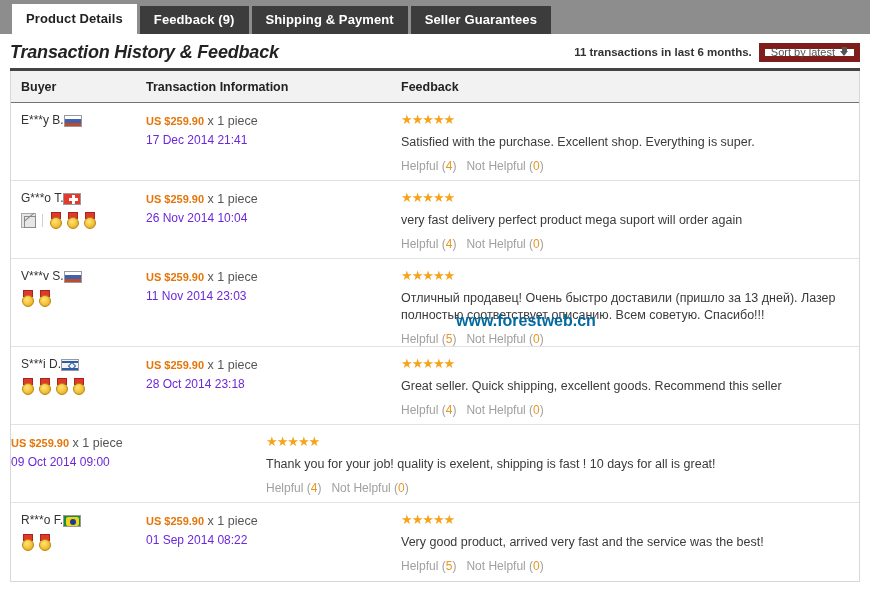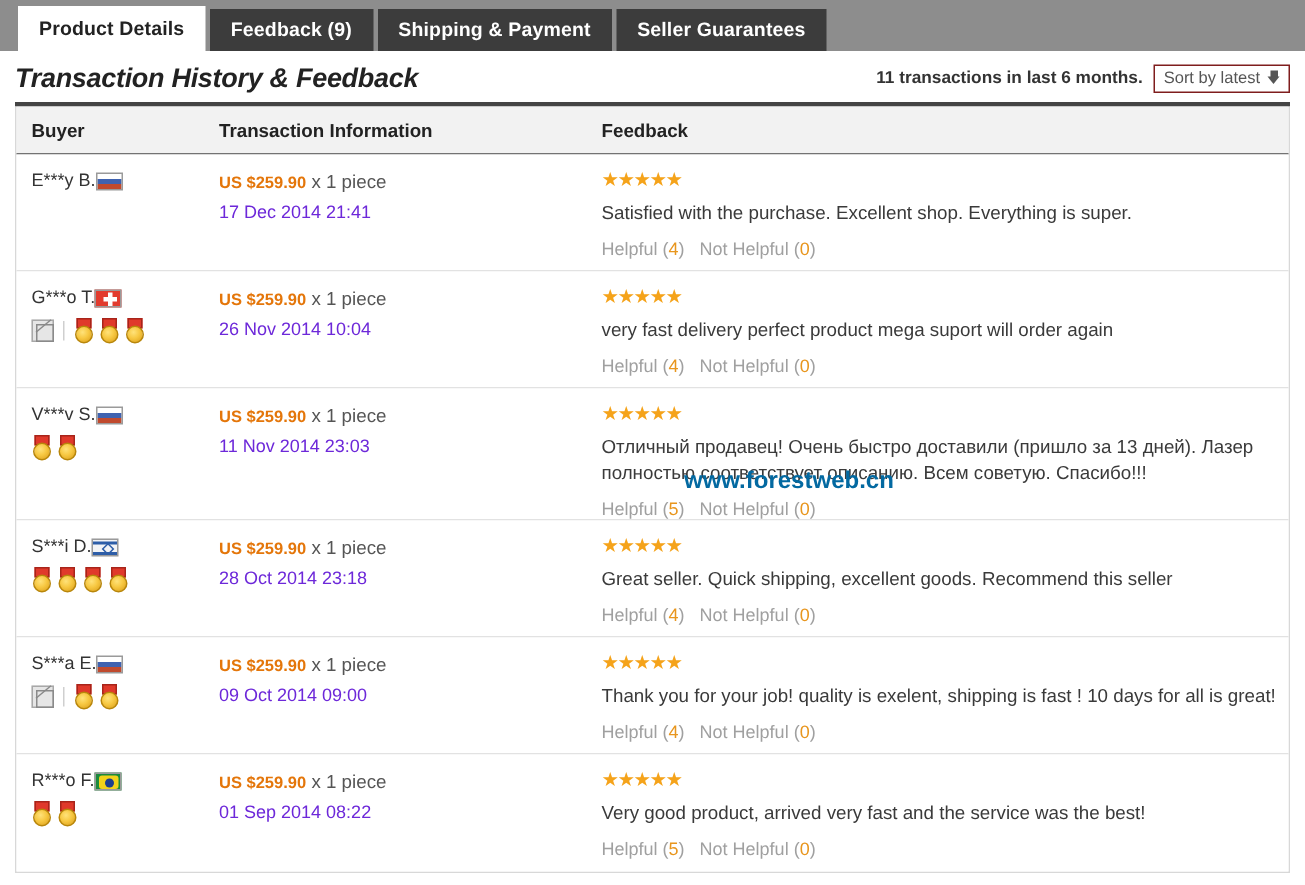--- a/index.html
+++ b/index.html
@@ -66,21 +66,21 @@
     align-items: center;
     gap: 7px;
   }
   .txn-count {
     font-size: 11.5px;
     font-weight: bold;
     color: #333333;
     white-space: nowrap;
   }
   .sort-box {
-    border: 1px solid #7f1d1d;
+    border: 6px solid #7f1d1d;
     background: #ffffff;
     font-size: 11px;
     color: #555555;
     padding: 2px 5px 2px 6px;
     display: flex;
     align-items: center;
     gap: 5px;
     cursor: pointer;
     height: 19px;
   }
@@ -400,38 +400,20 @@
             <div class="price"><b>US $259.90</b> <span>x 1 piece</span></div>
             <div class="txn-date">28 Oct 2014 23:18</div>
           </div>
           <div class="col-fb">
             <div class="stars">★★★★★</div>
             <div class="fb-text">Great seller. Quick shipping, excellent goods. Recommend this seller</div>
             <div class="fb-actions"><a><span>Helpful</span> (<span class="num">4</span>)</a><span class="gap"></span><a><span>Not Helpful</span> (<span class="num">0</span>)</a></div>
           </div>
         </div>
         <div class="row">
-          <div class="col-buyer">
-            <div class="buyer-name">
-              <span>S***a E.</span>
-              <span class="flag flag-ru"></span>
-            </div>
-            <div class="badges">
-              <span class="icon-broken"></span>
-              <span class="sep-bar"></span>
-              <span class="medal">
-                <span class="rib"></span>
-                <span class="disc"></span>
-              </span>
-              <span class="medal">
-                <span class="rib"></span>
-                <span class="disc"></span>
-              </span>
-            </div>
-          </div>
           <div class="col-txn">
             <div class="price"><b>US $259.90</b> <span>x 1 piece</span></div>
             <div class="txn-date">09 Oct 2014 09:00</div>
           </div>
           <div class="col-fb">
             <div class="stars">★★★★★</div>
             <div class="fb-text">Thank you for your job! quality is exelent, shipping is fast ! 10 days for all is great!</div>
             <div class="fb-actions"><a><span>Helpful</span> (<span class="num">4</span>)</a><span class="gap"></span><a><span>Not Helpful</span> (<span class="num">0</span>)</a></div>
           </div>
         </div>

